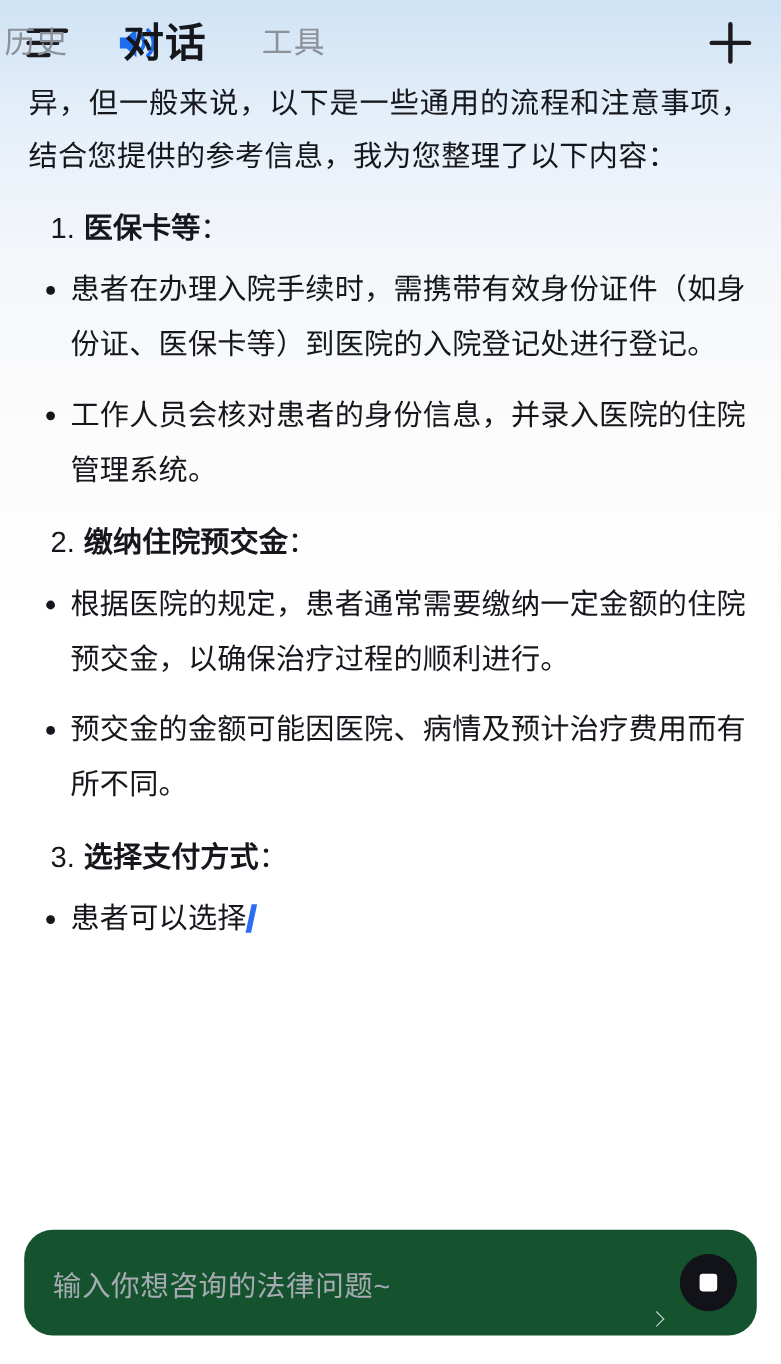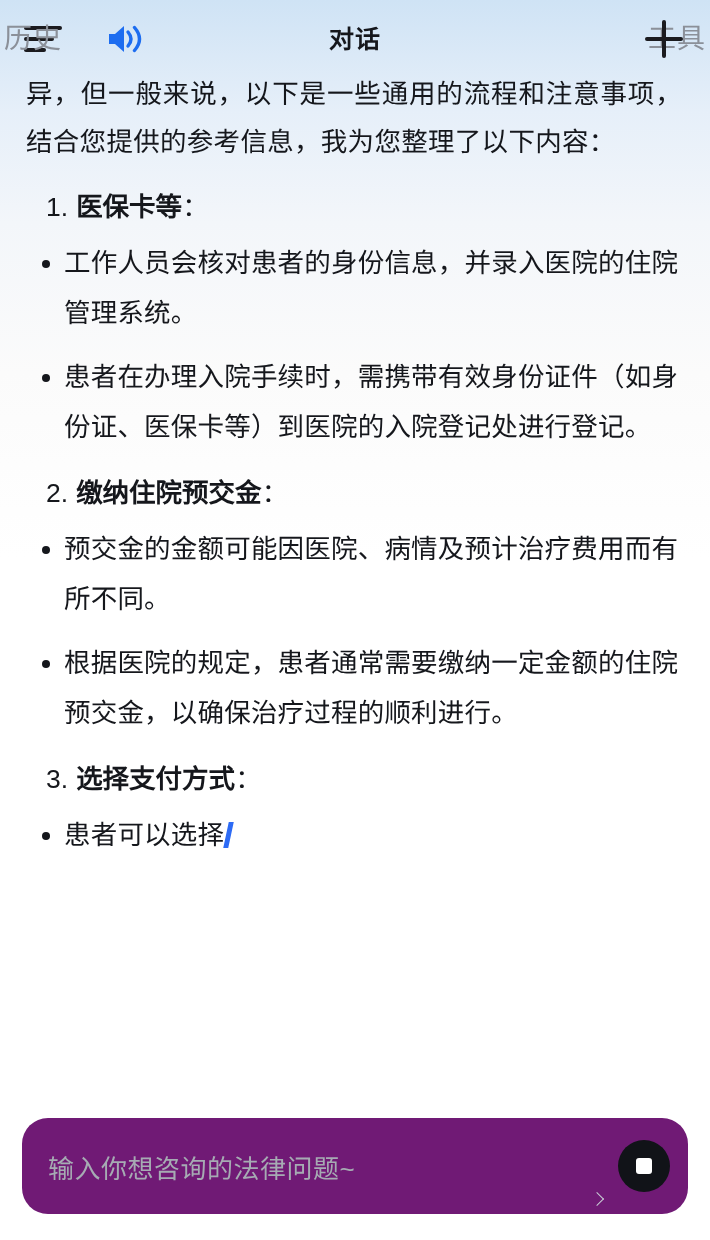--- a/index.html
+++ b/index.html
@@ -55,37 +55,37 @@
     cursor: pointer;
   }
 
   .tabs {
     position: absolute;
     left: 0; right: 0;
     top: 0;
     height: 78px;
     display: flex;
     align-items: center;
-    justify-content: space-between;
-    gap: 54px;
+    justify-content: flex-start;
+    gap: 42px;
     pointer-events: none;
   }
   .tab {
     pointer-events: auto;
     font-size: 28px;
     letter-spacing: 1px;
     color: #8b9099;
     cursor: pointer;
     padding: 2px 4px;
     line-height: 1;
   }
   .tab.active {
     color: #15171c;
     font-weight: bold;
-    font-size: 25px;
+    font-size: 37px;
   }
 
   .plus {
     margin-left: auto;
     width: 44px;
     height: 44px;
     flex: 0 0 auto;
     position: relative;
     cursor: pointer;
   }
@@ -172,21 +172,21 @@
   
   .composer-wrap {
     flex: 0 0 auto;
     padding: 18px 22px 26px 22px;
     background: #ffffff;
   }
   .composer {
     position: relative;
     height: 96px;
     border-radius: 26px;
-    background: #701a75;
+    background: #14532d;
     display: flex;
     align-items: center;
     padding: 0 78px 0 26px;
   }
   .composer .placeholder {
     font-size: 26px;
     color: #a6abb3;
     letter-spacing: 0.5px;
   }
   .send-btn {
@@ -255,34 +255,34 @@
 
       <ol class="steps">
 
         <li class="step">
           <div class="step-title">
             <span class="num">1</span>
             <span class="t">医保卡等</span>
             <span class="colon">：</span>
           </div>
           <ul class="bullets">
+            <li>患者在办理入院手续时，需携带有效身份证件（如身份证、医保卡等）到医院的入院登记处进行登记。</li>
             <li>工作人员会核对患者的身份信息，并录入医院的住院管理系统。</li>
-            <li>患者在办理入院手续时，需携带有效身份证件（如身份证、医保卡等）到医院的入院登记处进行登记。</li>
           </ul>
         </li>
 
         <li class="step">
           <div class="step-title">
             <span class="num">2</span>
             <span class="t">缴纳住院预交金</span>
             <span class="colon">：</span>
           </div>
           <ul class="bullets">
+            <li>根据医院的规定，患者通常需要缴纳一定金额的住院预交金，以确保治疗过程的顺利进行。</li>
             <li>预交金的金额可能因医院、病情及预计治疗费用而有所不同。</li>
-            <li>根据医院的规定，患者通常需要缴纳一定金额的住院预交金，以确保治疗过程的顺利进行。</li>
           </ul>
         </li>
 
         <li class="step">
           <div class="step-title">
             <span class="num">3</span>
             <span class="t">选择支付方式</span>
             <span class="colon">：</span>
           </div>
           <ul class="bullets">

